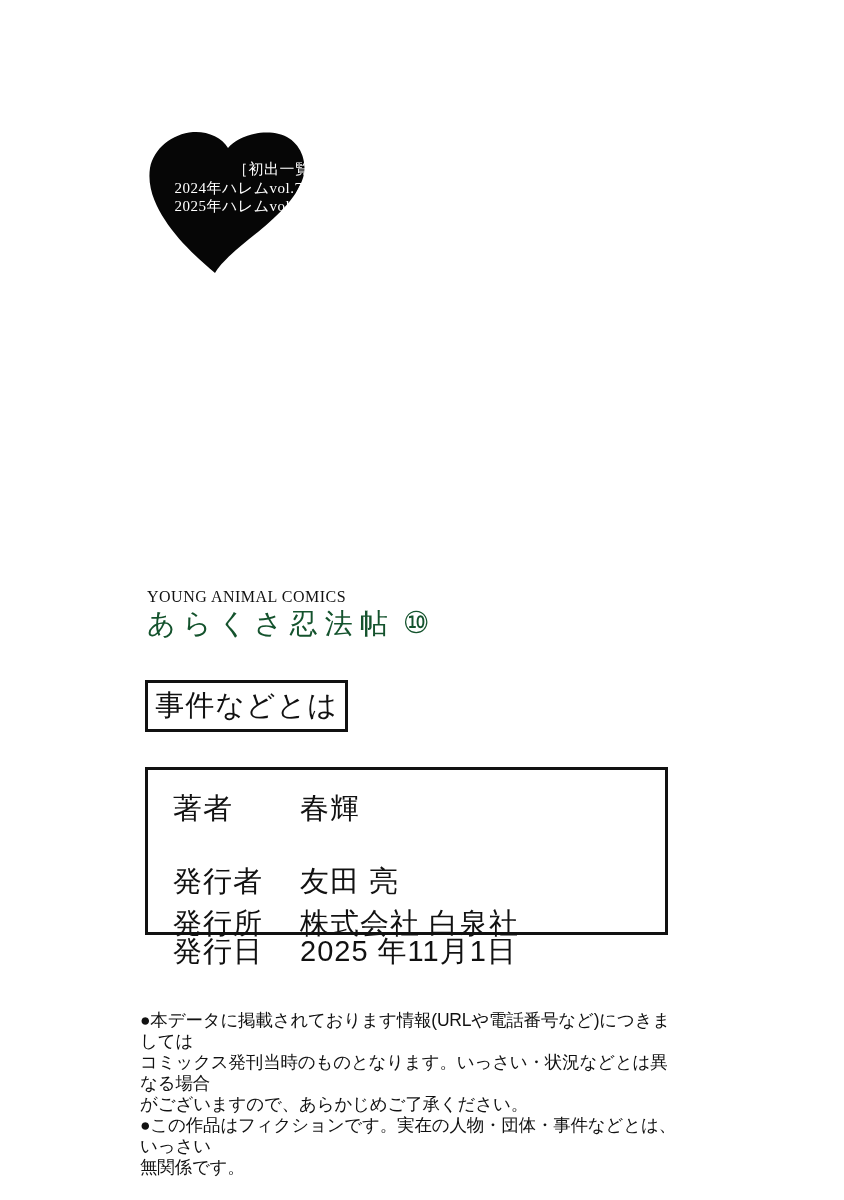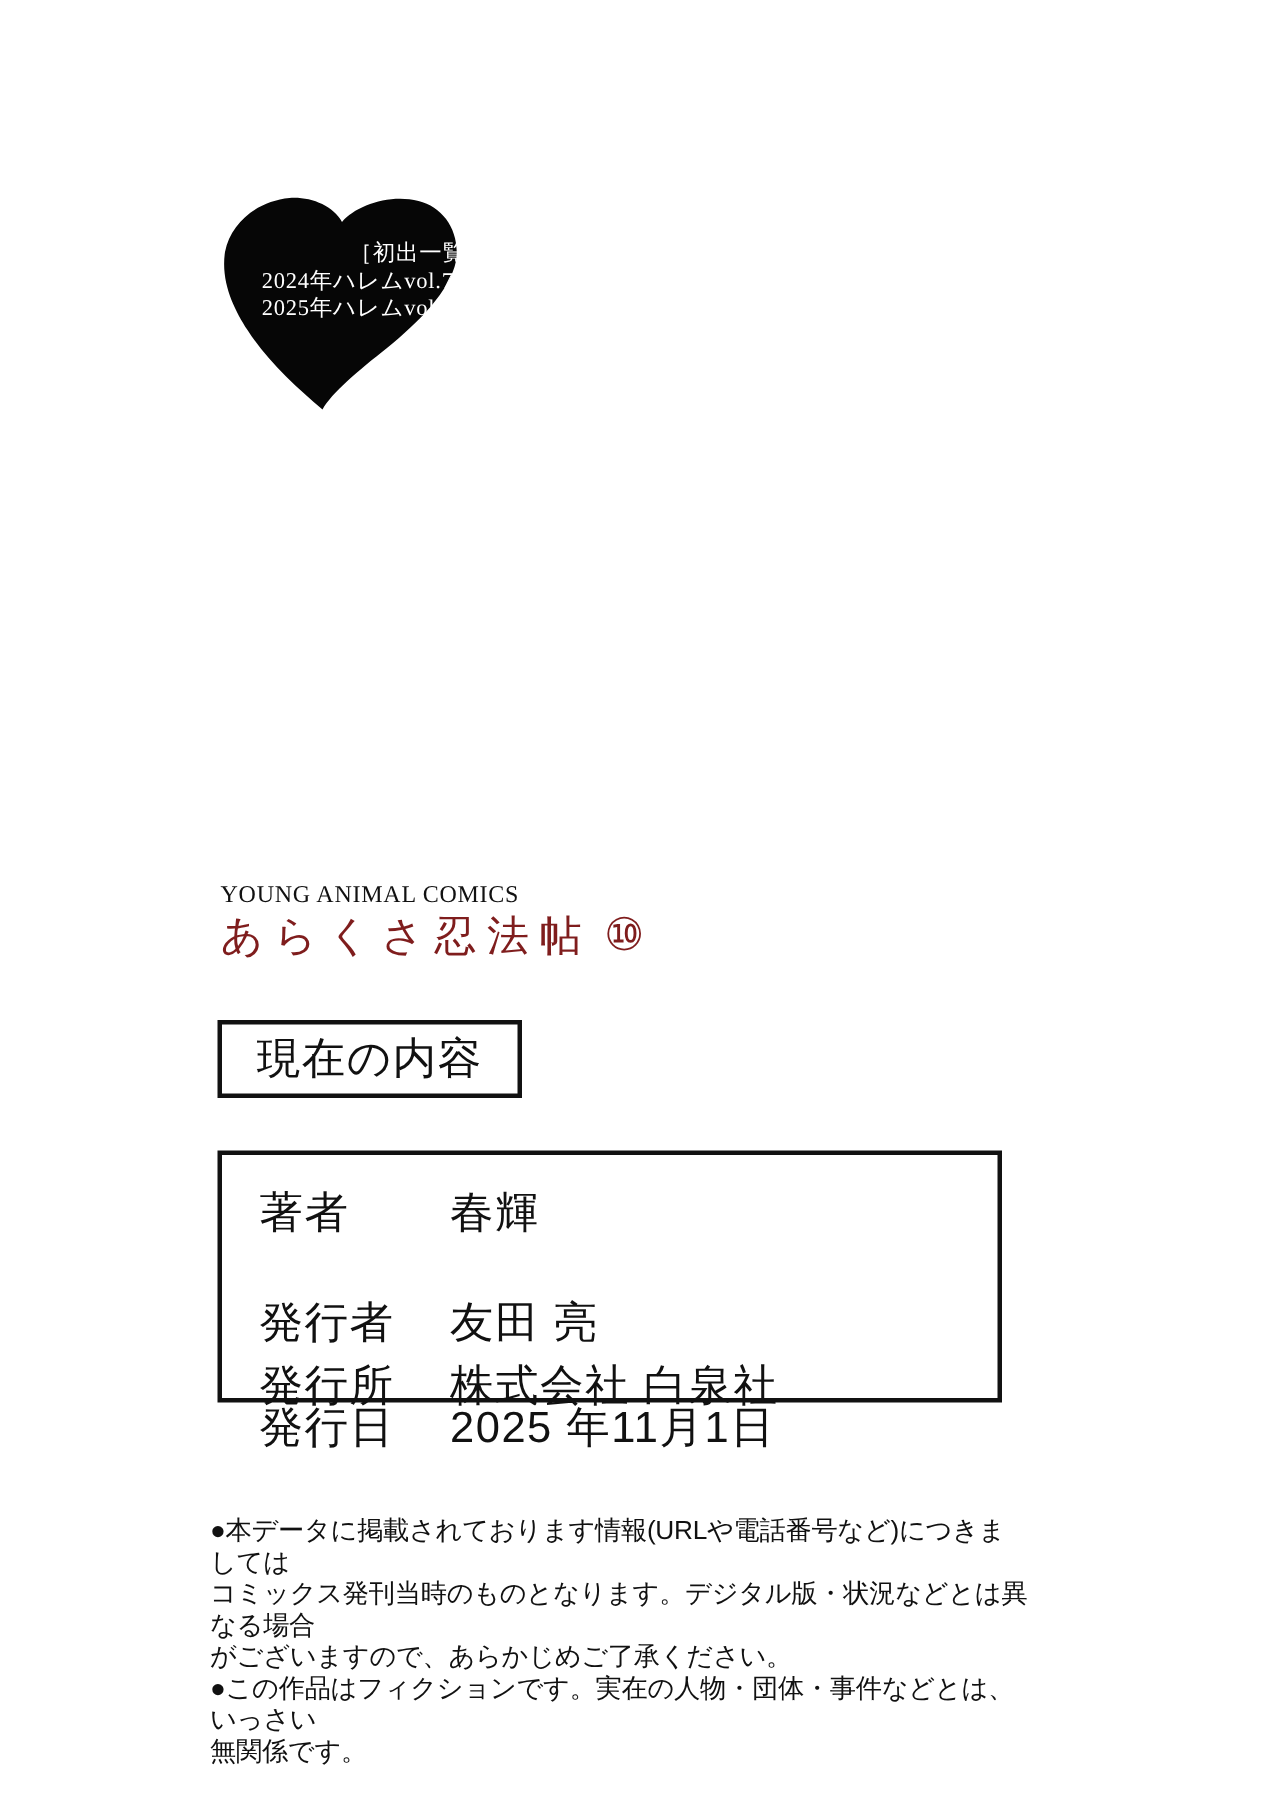--- a/index.html
+++ b/index.html
@@ -40,21 +40,21 @@
     font-size: 16px;
     letter-spacing: 0.5px;
     color: #111;
   }
   .book-title {
     position: absolute;
     left: 147px; top: 605px;
     font-family: "Liberation Serif", "DejaVu Serif", serif;
     font-size: 28px;
     letter-spacing: 7px;
-    color: #7f1d1d;
+    color: #14532d;
     white-space: nowrap;
   }
   .book-title .vol { margin-left: 8px; letter-spacing: 0; font-size: 30px; }
 
   
   .edition-box {
     position: absolute;
     left: 145px; top: 680px;
     width: 203px; height: 52px;
     border: 3px solid #111;
@@ -120,36 +120,36 @@
     <div>76～80</div>
   </div>
 </div>
 
 <div class="series-label">YOUNG ANIMAL COMICS</div>
 <div class="book-title">
   <span>あらくさ忍法帖</span><span class="vol">⑩</span>
 </div>
 
 <div class="edition-box">
-  <span>現在の内容</span>
+  <span>事件などとは</span>
 </div>
 
 <div class="colophon-box">
   <div class="cell c-label r1">著者</div>
   <div class="cell c-value r1">春輝</div>
 
   <div class="cell c-label r2">発行者</div>
   <div class="cell c-value r2">友田 亮</div>
 
   <div class="cell c-label r3">発行所</div>
   <div class="cell c-value r3">株式会社 白泉社</div>
 
   <div class="cell c-label r4">発行日</div>
   <div class="cell c-value r4">2025 年11月1日</div>
 </div>
 
 <div class="notices">
   <div class="notice">●本データに掲載されております情報(URLや電話番号など)につきましては
-コミックス発刊当時のものとなります。デジタル版・状況などとは異なる場合
+コミックス発刊当時のものとなります。いっさい・状況などとは異なる場合
 がございますので、あらかじめご了承ください。</div>
   <div class="notice">●この作品はフィクションです。実在の人物・団体・事件などとは、いっさい
 無関係です。</div>
 </div>
 
 </body></html>

